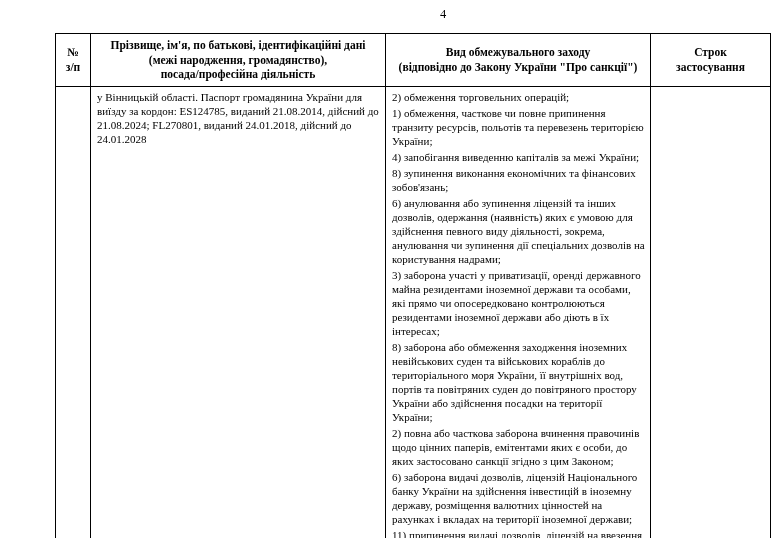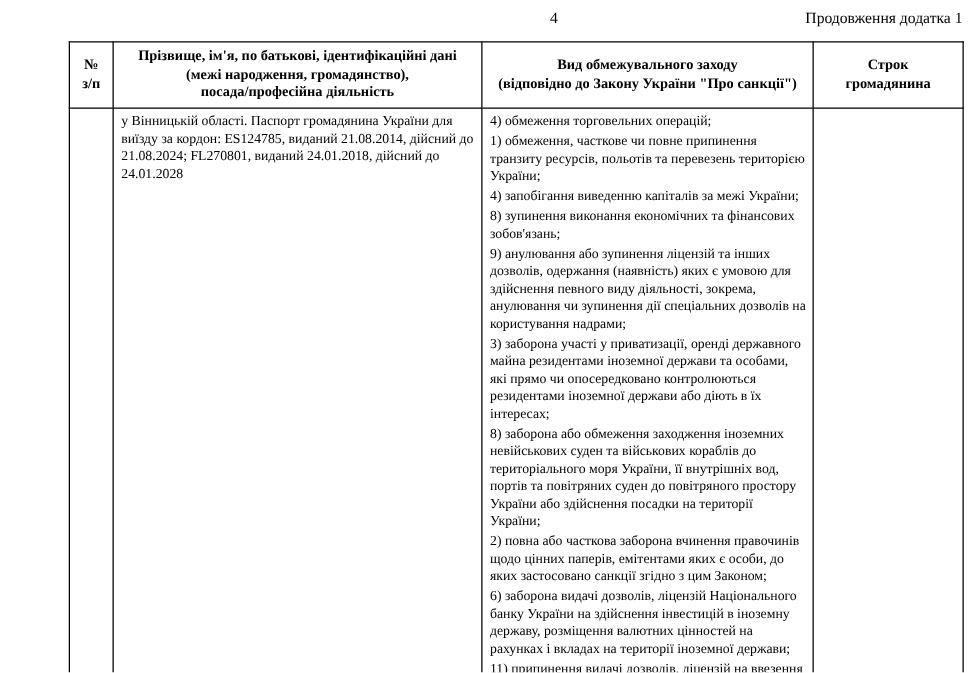--- a/index.html
+++ b/index.html
@@ -70,54 +70,53 @@
     padding-right: 12px;
   }
 </style>
 </head>
 <body>
 
 <div class="page">
 
   <div class="page-header">
     <span class="page-number">4</span>
-    <span class="continuation">Продовження додатка 1</span>
   </div>
 
   <table class="doc-table">
     <colgroup>
       <col style="width:35px">
       <col style="width:295px">
       <col style="width:265px">
       <col style="width:120px">
     </colgroup>
     <thead>
       <tr>
         <th>№
 з/п</th>
         <th>Прізвище, ім'я, по батькові, ідентифікаційні дані
 (межі народження, громадянство),
 посада/професійна діяльність</th>
         <th>Вид обмежувального заходу
 (відповідно до Закону України "Про санкції")</th>
         <th>Строк
-громадянина</th>
+застосування</th>
       </tr>
     </thead>
     <tbody>
       <tr>
         <td class="cell-number"></td>
         <td class="cell-person">у Вінницькій області. Паспорт громадянина України для виїзду за кордон: ES124785, виданий 21.08.2014, дійсний до 21.08.2024; FL270801, виданий 24.01.2018, дійсний до 24.01.2028</td>
         <td class="cell-measures">
           <div class="measures-list">
-              <p class="measure">4) обмеження торговельних операцій;</p>
+              <p class="measure">2) обмеження торговельних операцій;</p>
               <p class="measure">1) обмеження, часткове чи повне припинення транзиту ресурсів, польотів та перевезень територією України;</p>
               <p class="measure">4) запобігання виведенню капіталів за межі України;</p>
               <p class="measure">8) зупинення виконання економічних та фінансових зобов'язань;</p>
-              <p class="measure">9) анулювання або зупинення ліцензій та інших дозволів, одержання (наявність) яких є умовою для здійснення певного виду діяльності, зокрема, анулювання чи зупинення дії спеціальних дозволів на користування надрами;</p>
+              <p class="measure">6) анулювання або зупинення ліцензій та інших дозволів, одержання (наявність) яких є умовою для здійснення певного виду діяльності, зокрема, анулювання чи зупинення дії спеціальних дозволів на користування надрами;</p>
               <p class="measure">3) заборона участі у приватизації, оренді державного майна резидентами іноземної держави та особами, які прямо чи опосередковано контролюються резидентами іноземної держави або діють в їх інтересах;</p>
               <p class="measure">8) заборона або обмеження заходження іноземних невійськових суден та військових кораблів до територіального моря України, її внутрішніх вод, портів та повітряних суден до повітряного простору України або здійснення посадки на території України;</p>
               <p class="measure">2) повна або часткова заборона вчинення правочинів щодо цінних паперів, емітентами яких є особи, до яких застосовано санкції згідно з цим Законом;</p>
               <p class="measure">6) заборона видачі дозволів, ліцензій Національного банку України на здійснення інвестицій в іноземну державу, розміщення валютних цінностей на рахунках і вкладах на території іноземної держави;</p>
               <p class="measure">11) припинення видачі дозволів, ліцензій на ввезення в Україну з іноземної держави чи вивезення з України</p>
             </div>
         </td>
         <td class="cell-duration"></td>
       </tr>
     </tbody>

